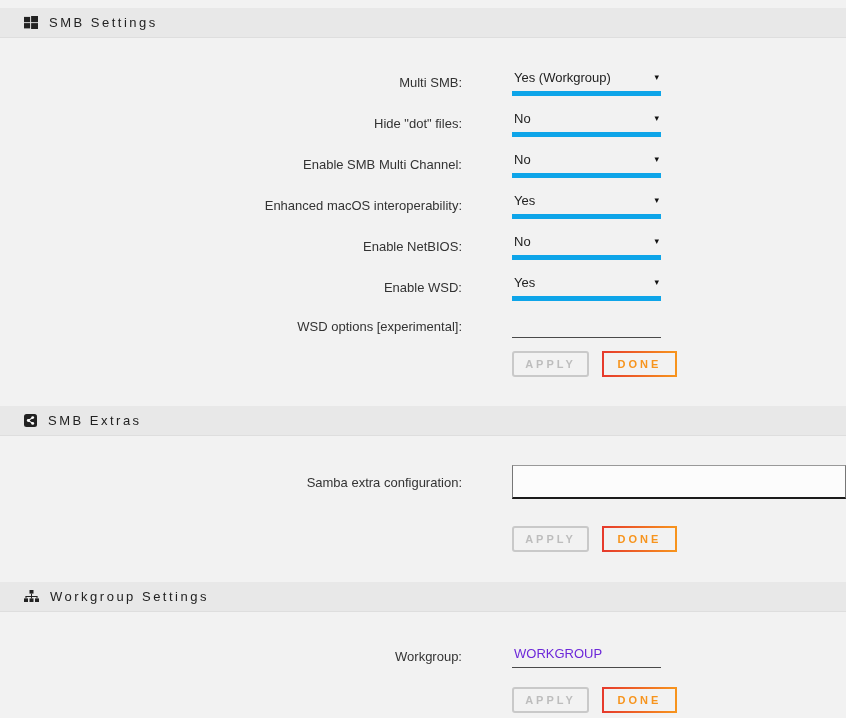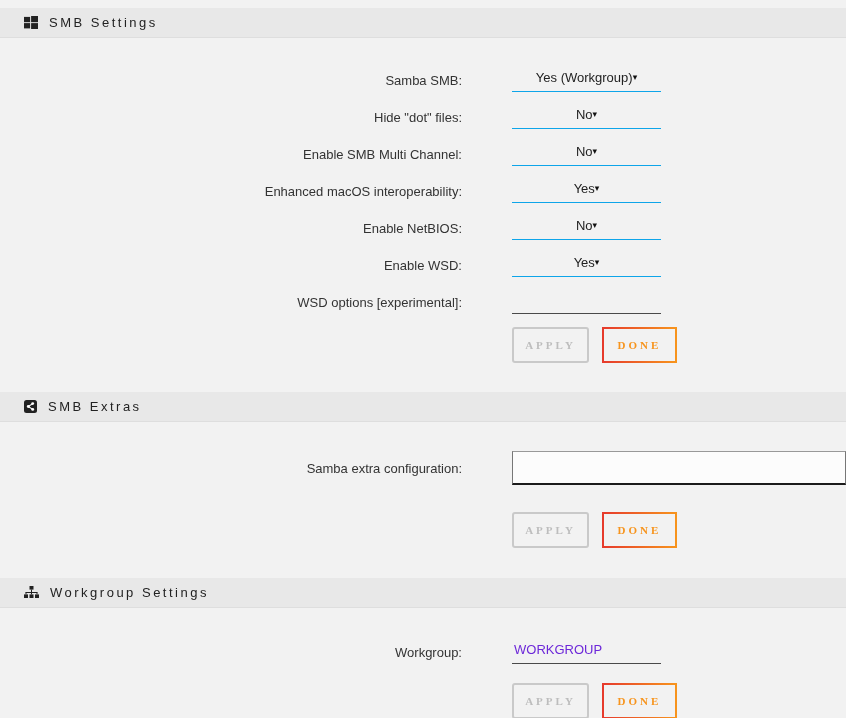--- a/index.html
+++ b/index.html
@@ -39,24 +39,24 @@
     flex: none;
     text-align: right;
     font-size: 13px;
     color: #333;
   }
   .field { margin-left: 50px; }
 
   .select-field {
     width: 149px;
     display: flex;
-    justify-content: center;
+    justify-content: space-between;
     align-items: center;
     padding: 2px 2px 6px 2px;
-    border-bottom: 1px solid #0ea5e9;
+    border-bottom: 5px solid #0ea5e9;
     cursor: pointer;
   }
   .select-value { font-size: 13px; color: #222; line-height: 15px; white-space: nowrap; }
   .select-arrow { font-size: 9px; color: #111; line-height: 15px; }
 
   .text-field {
     width: 149px;
     border: none;
     border-bottom: 1px solid #4a4a4a;
     background: transparent;
@@ -82,25 +82,25 @@
     padding: 4px 6px;
     outline: none;
   }
 
   .buttons-row { padding-left: 512px; display: flex; gap: 13px; }
   .btns-smb { margin-top: 11px; }
   .btns-extras { margin-top: 27px; }
   .btns-workgroup { margin-top: 19px; }
 
   .btn {
-    height: 36px;
+    height: 26px;
     display: inline-flex;
     align-items: center;
     justify-content: center;
-    font-family: Liberation Serif, serif;
+    font-family: Liberation Sans, sans-serif;
     font-size: 11px;
     font-weight: bold;
     letter-spacing: 3px;
     background: transparent;
     cursor: pointer;
   }
   .btn-apply {
     width: 77px;
     border: 2px solid #c9c9c9;
     border-radius: 3px;
@@ -126,21 +126,21 @@
         <rect x="7.1" y="0" width="6.9" height="6.2" fill="#222"></rect>
         <rect x="0" y="7.1" width="6.1" height="5.3" fill="#222"></rect>
         <rect x="7.1" y="7.1" width="6.9" height="5.9" fill="#222"></rect>
       </svg>
     </span>
     <span class="hdr-title">SMB Settings</span>
   </div>
   <div class="section-body body-smb">
 
     <div class="row field-row">
-      <div class="row-label">Samba SMB:</div>
+      <div class="row-label">Multi SMB:</div>
       <div class="field select-field">
         <span class="select-value">Yes (Workgroup)</span>
         <span class="select-arrow">▾</span>
       </div>
     </div>
 
     <div class="row field-row">
       <div class="row-label">Hide "dot" files:</div>
       <div class="field select-field">
         <span class="select-value">No</span>

